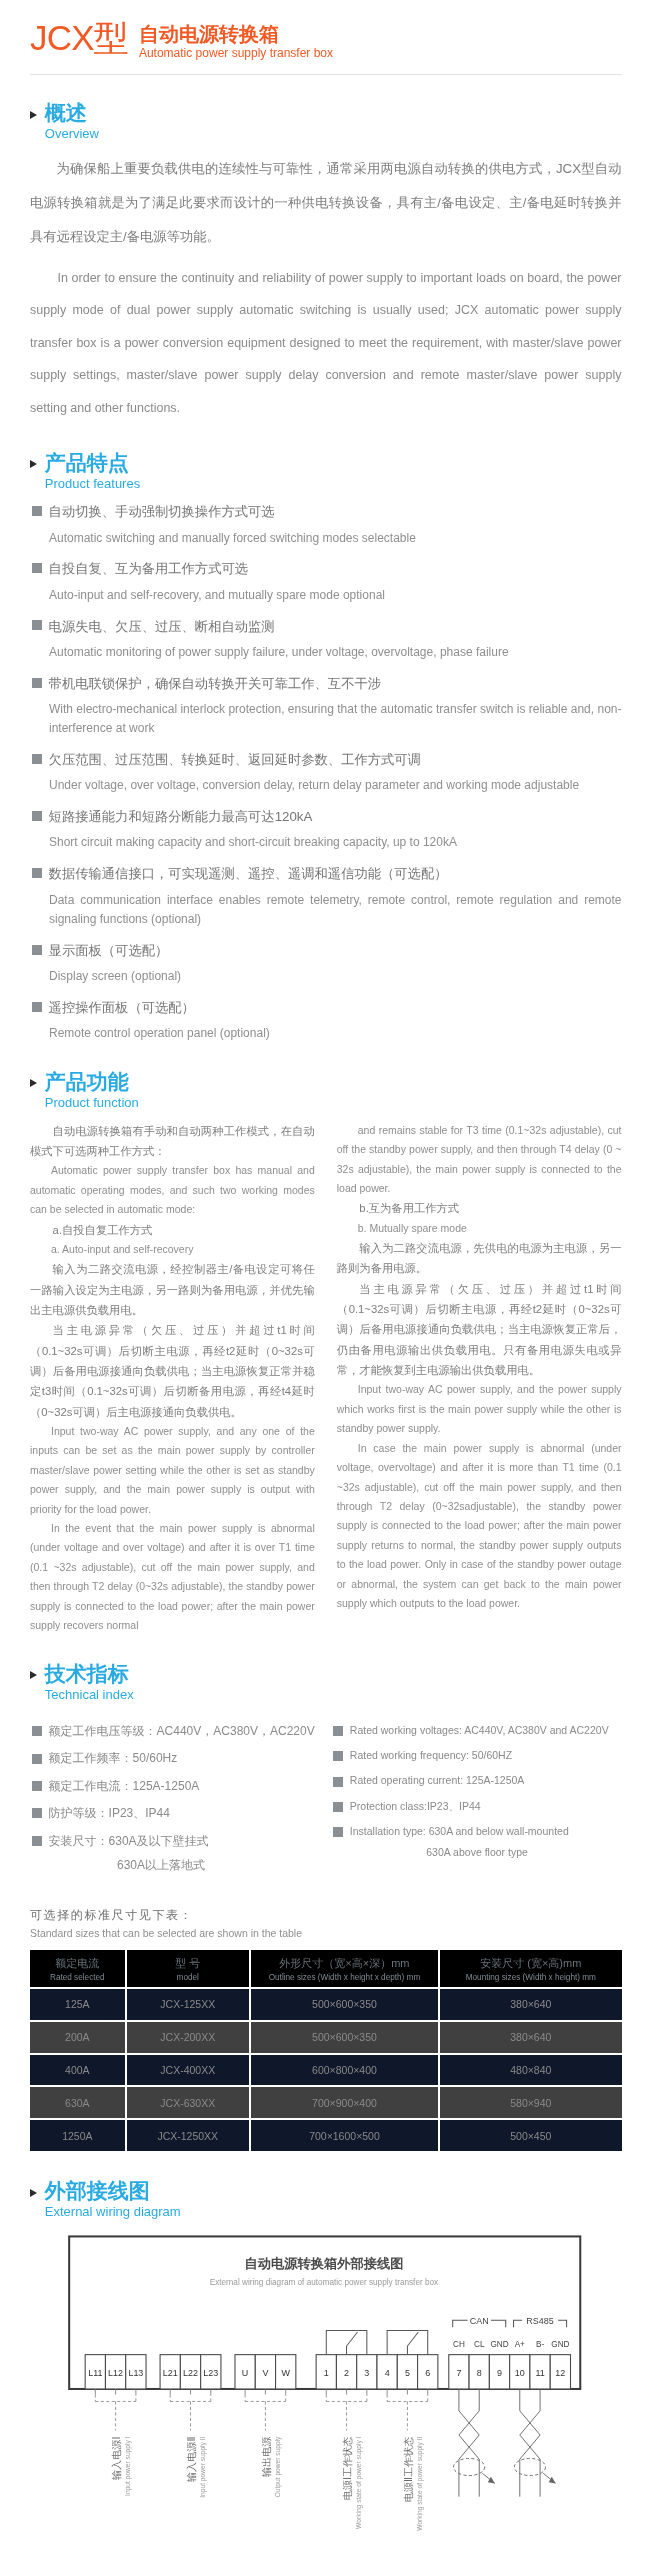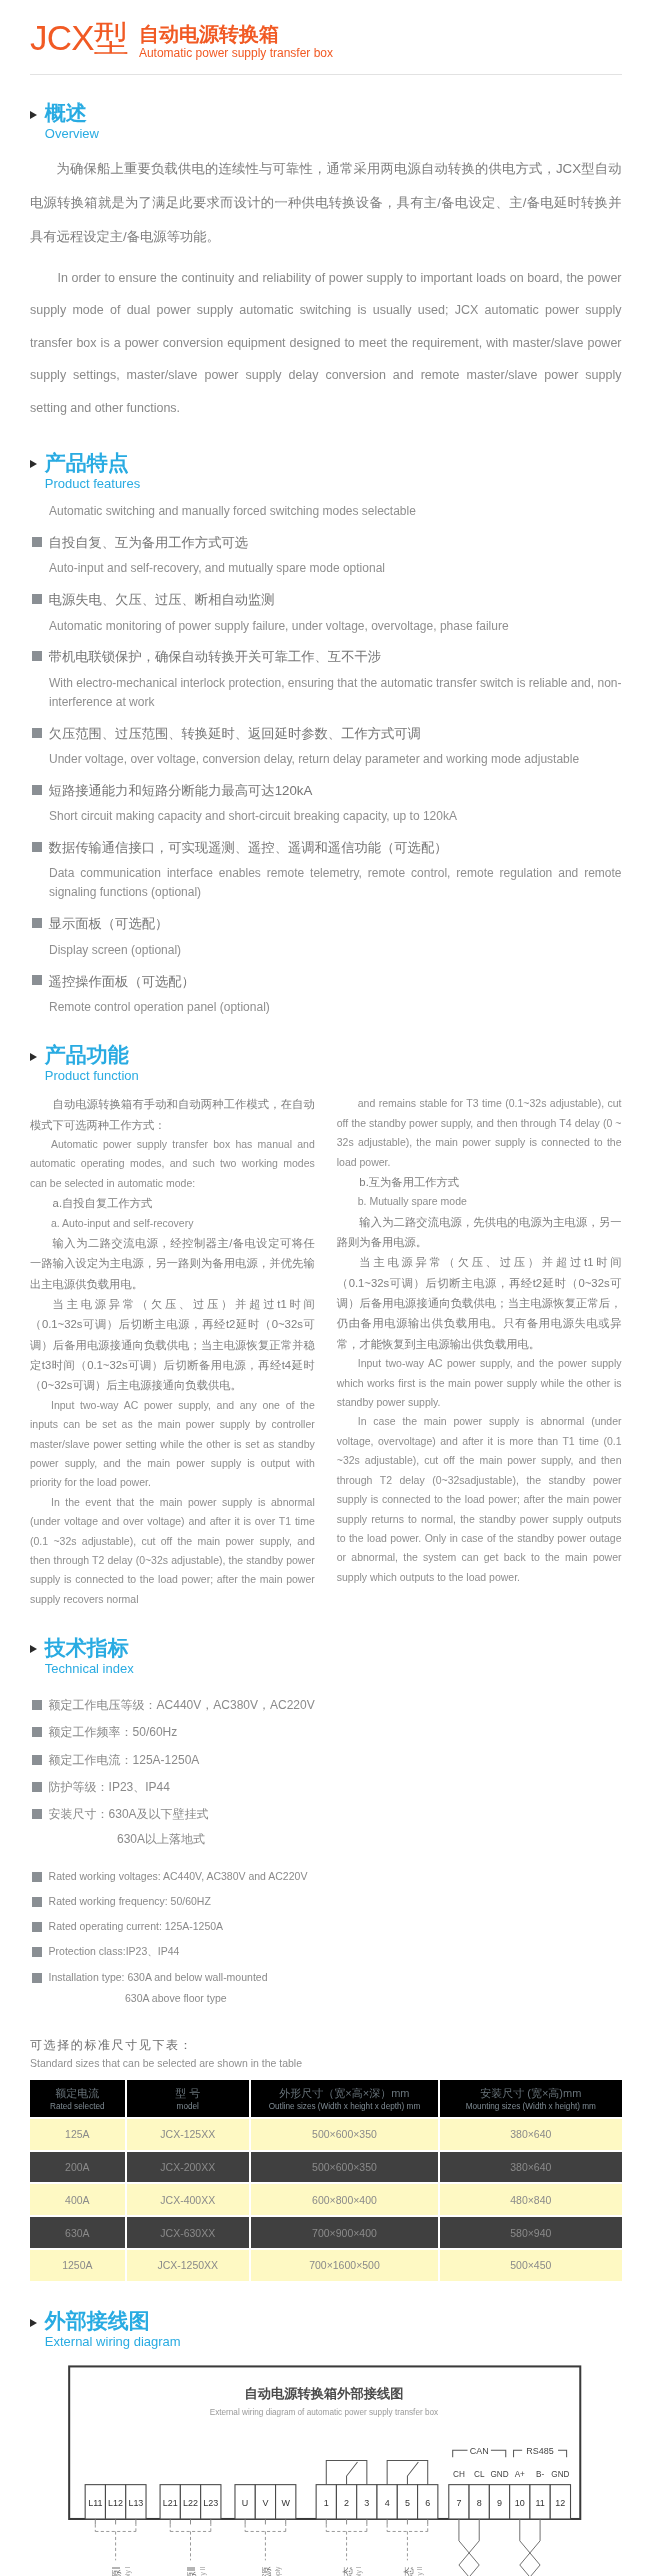--- a/index.html
+++ b/index.html
@@ -31,40 +31,40 @@
   .feat-en{font-size:12px;color:#8f8f8f;line-height:1.6;margin:7px 0 0 19px;text-align:justify;}
 
   
   .cols{display:flex;gap:22px;margin-top:3.1px;}
   .col{flex:1;min-width:0;}
   .col p{margin:0;}
   .col .cn{font-size:11.3px;line-height:1.8;color:#7d7d7d;text-align:justify;text-indent:2em;}
   .col .en{font-size:10.5px;line-height:1.85;color:#8e8e8e;text-align:justify;text-indent:2em;}
 
   
-  .tech-cols{display:flex;gap:11px;margin-top:4.7px;flex-direction:column;}
+  .tech-cols{display:flex;gap:11px;margin-top:4.7px;}
   .tech-col{flex:1;min-width:0;}
   .t-item{display:flex;margin-top:10px;line-height:1.45;}
   .t-item .sq{margin-top:3.1px;}
   .tech-col.left .t-item{font-size:12px;color:#8a8a8a;}
   .tech-col.right .t-item{font-size:10.5px;color:#8a8a8a;}
   .t-cont{margin-left:19px;margin-top:7px;}
   .tech-col.left .t-cont{font-size:12px;margin-left:87px;color:#8a8a8a;}
   .tech-col.right .t-cont{font-size:10.5px;margin-left:95px;color:#8a8a8a;}
 
   
   .note{margin-top:33px;}
   .note-cn{font-size:12px;color:#6e6e6e;letter-spacing:1.6px;}
   .note-en{font-size:10.5px;color:#8f8f8f;margin-top:3.1px;}
   table.sizes{width:100%;border-collapse:separate;border-spacing:0 2.3px;margin-top:9.4px;}
   table.sizes th{background:#000000;font-weight:normal;padding:5.5px 2.3px;border-left:2.3px solid #fff;}
   table.sizes th:first-child{border-left:none;}
   .h-cn{font-size:11px;color:#68737a;display:block;}
   .h-en{font-size:8.2px;color:#7e8a92;display:block;margin-top:1.6px;}
-  table.sizes td{background:#fef9c3;text-align:center;font-size:10.5px;color:#8a8a8a;padding:9.4px 2.3px;border-left:2.3px solid #fff;}
+  table.sizes td{background:#0f172a;text-align:center;font-size:10.5px;color:#8a8a8a;padding:9.4px 2.3px;border-left:2.3px solid #fff;}
   table.sizes td:first-child{border-left:none;}
   table.sizes tr.alt td{background:#404040;}
 
   
   .wiring-wrap{margin-top:15.6px;text-align:center;}
   svg text{font-family:"Liberation Sans","DejaVu Sans",sans-serif;}
 </style>
 </head>
 <body>
 
@@ -96,20 +96,24 @@
   <section>
     <div class="sec-head">
       <span class="tri"></span>
       <div>
         <div class="sec-cn">产品特点</div>
         <div class="sec-en">Product features</div>
       </div>
     </div>
 
     <div class="feat">
+      <div class="feat-cn">
+          <span class="sq"></span>
+          <span>自动切换、手动强制切换操作方式可选</span>
+        </div>
       <div class="feat-en">Automatic switching and manually forced switching modes selectable</div>
     </div>
     <div class="feat">
       <div class="feat-cn">
           <span class="sq"></span>
           <span>自投自复、互为备用工作方式可选</span>
         </div>
       <div class="feat-en">Auto-input and self-recovery, and mutually spare mode optional</div>
     </div>
     <div class="feat">

